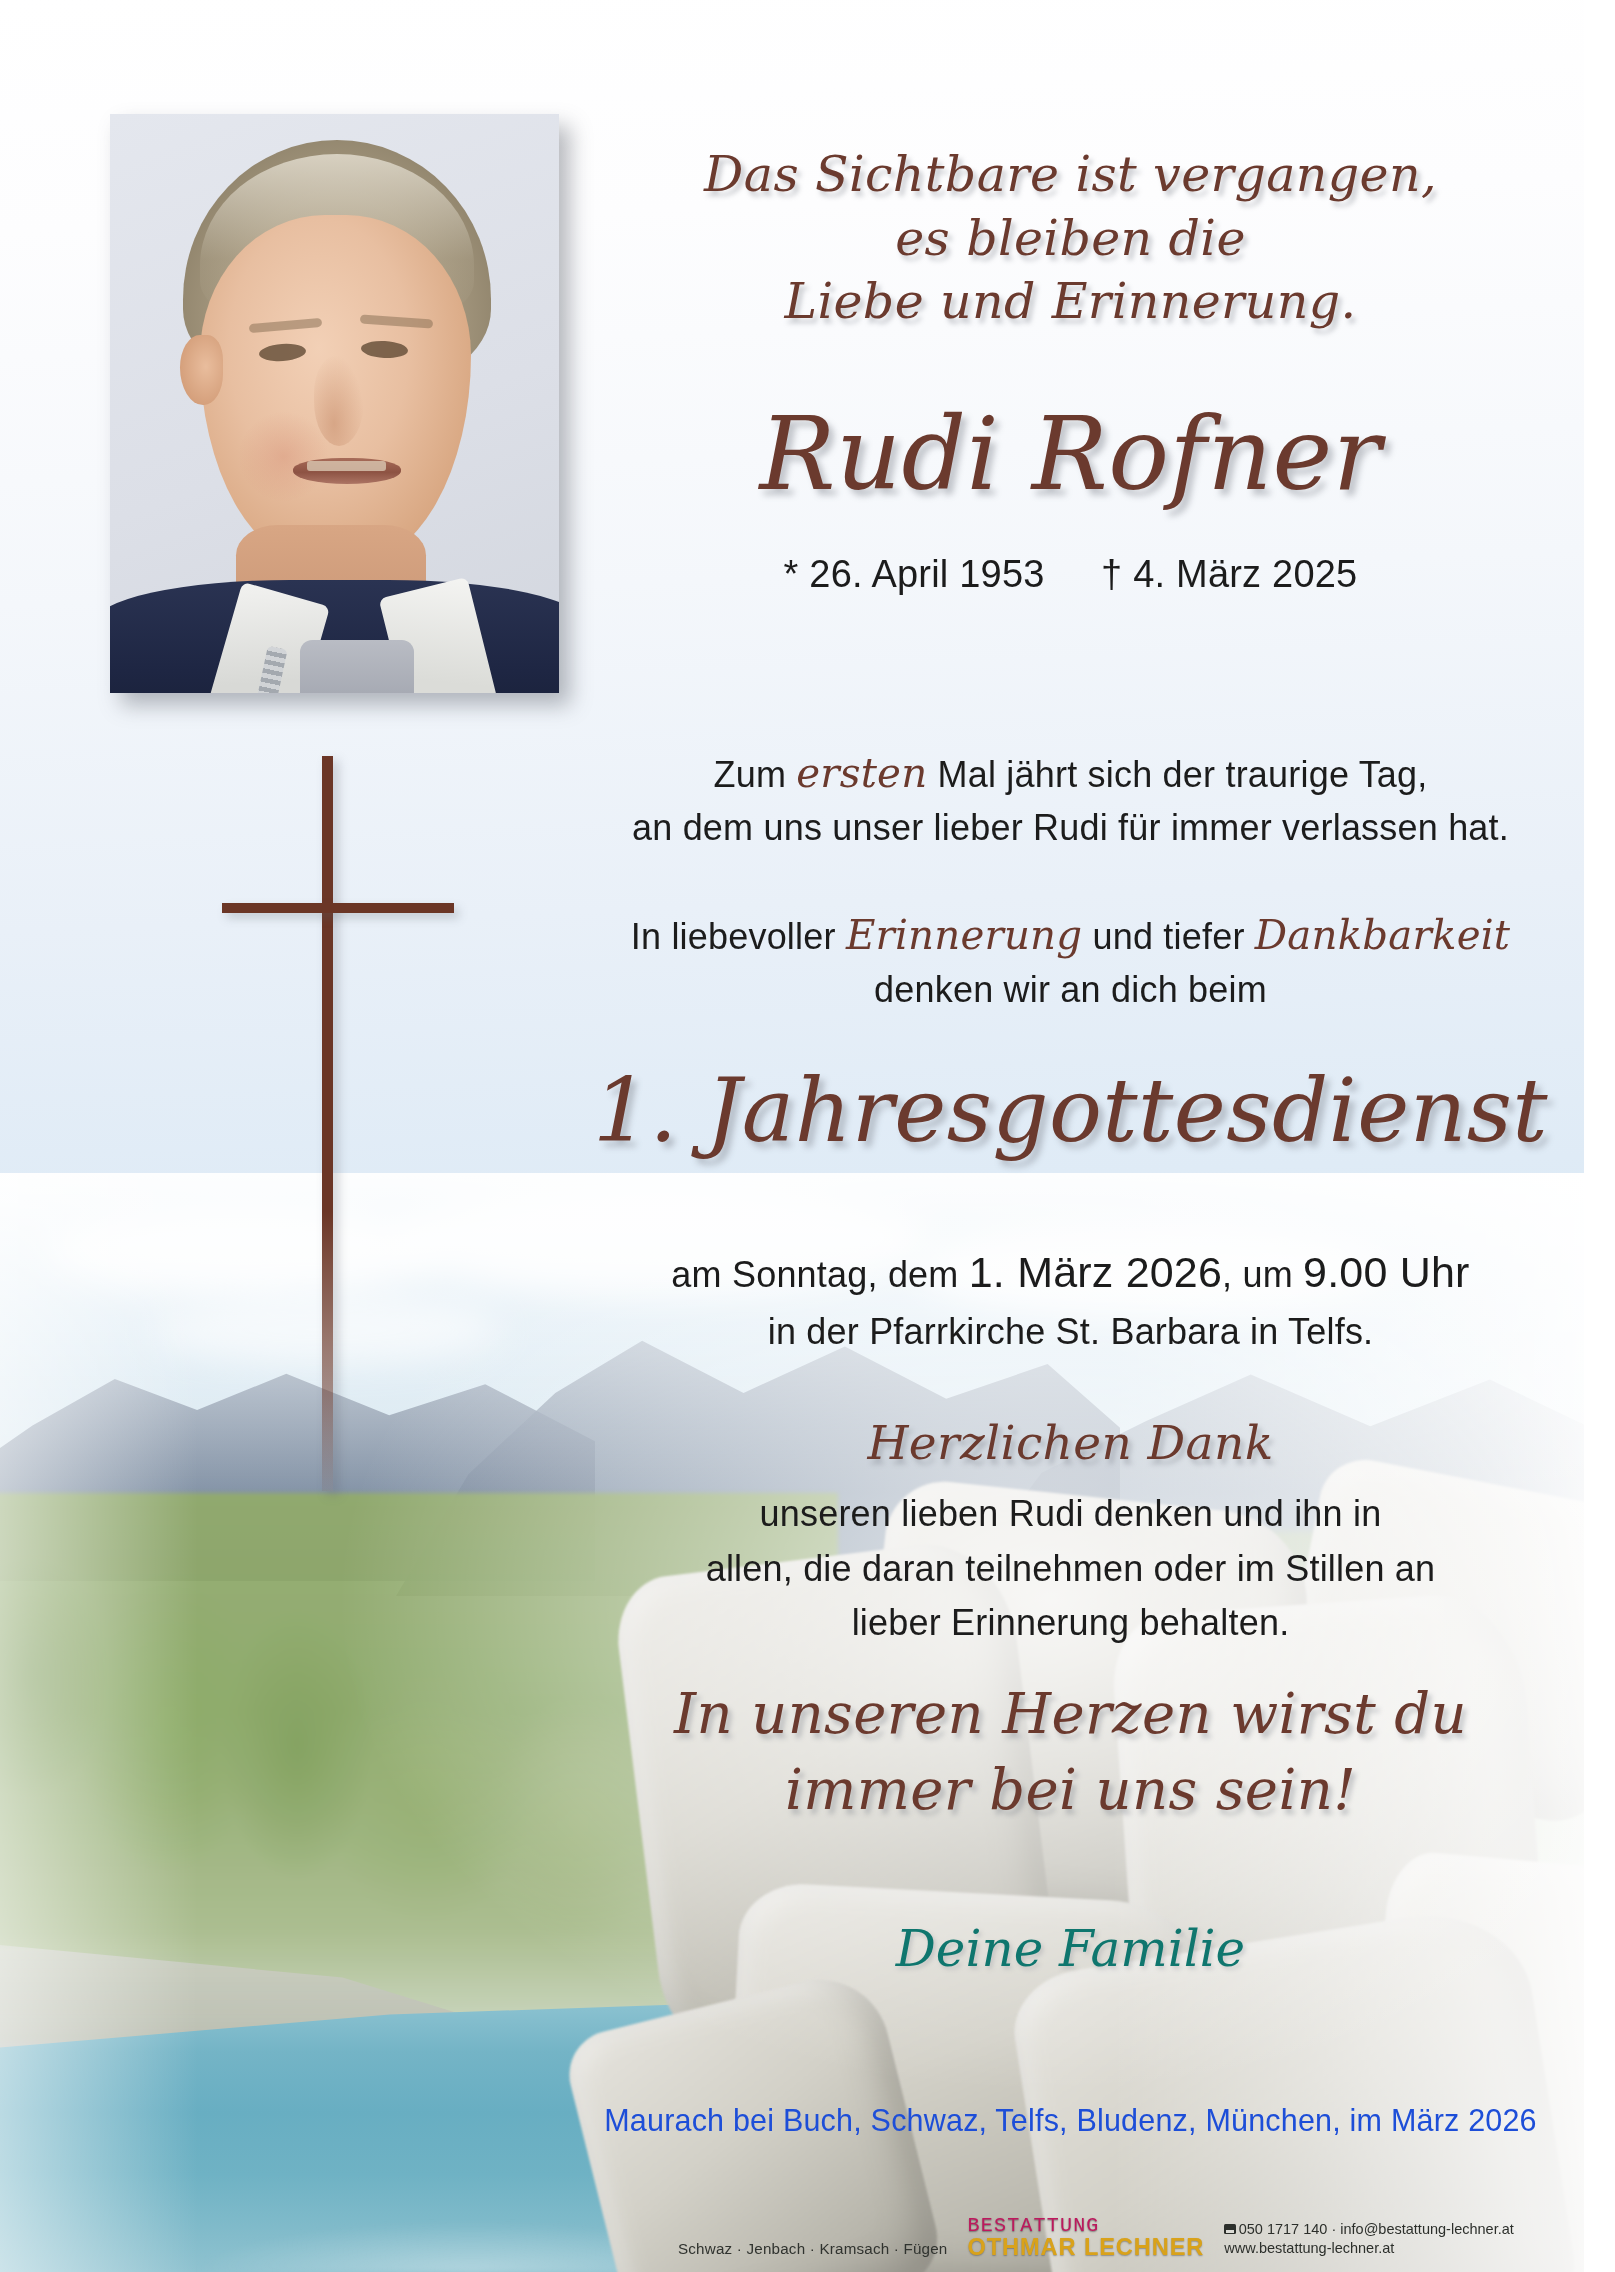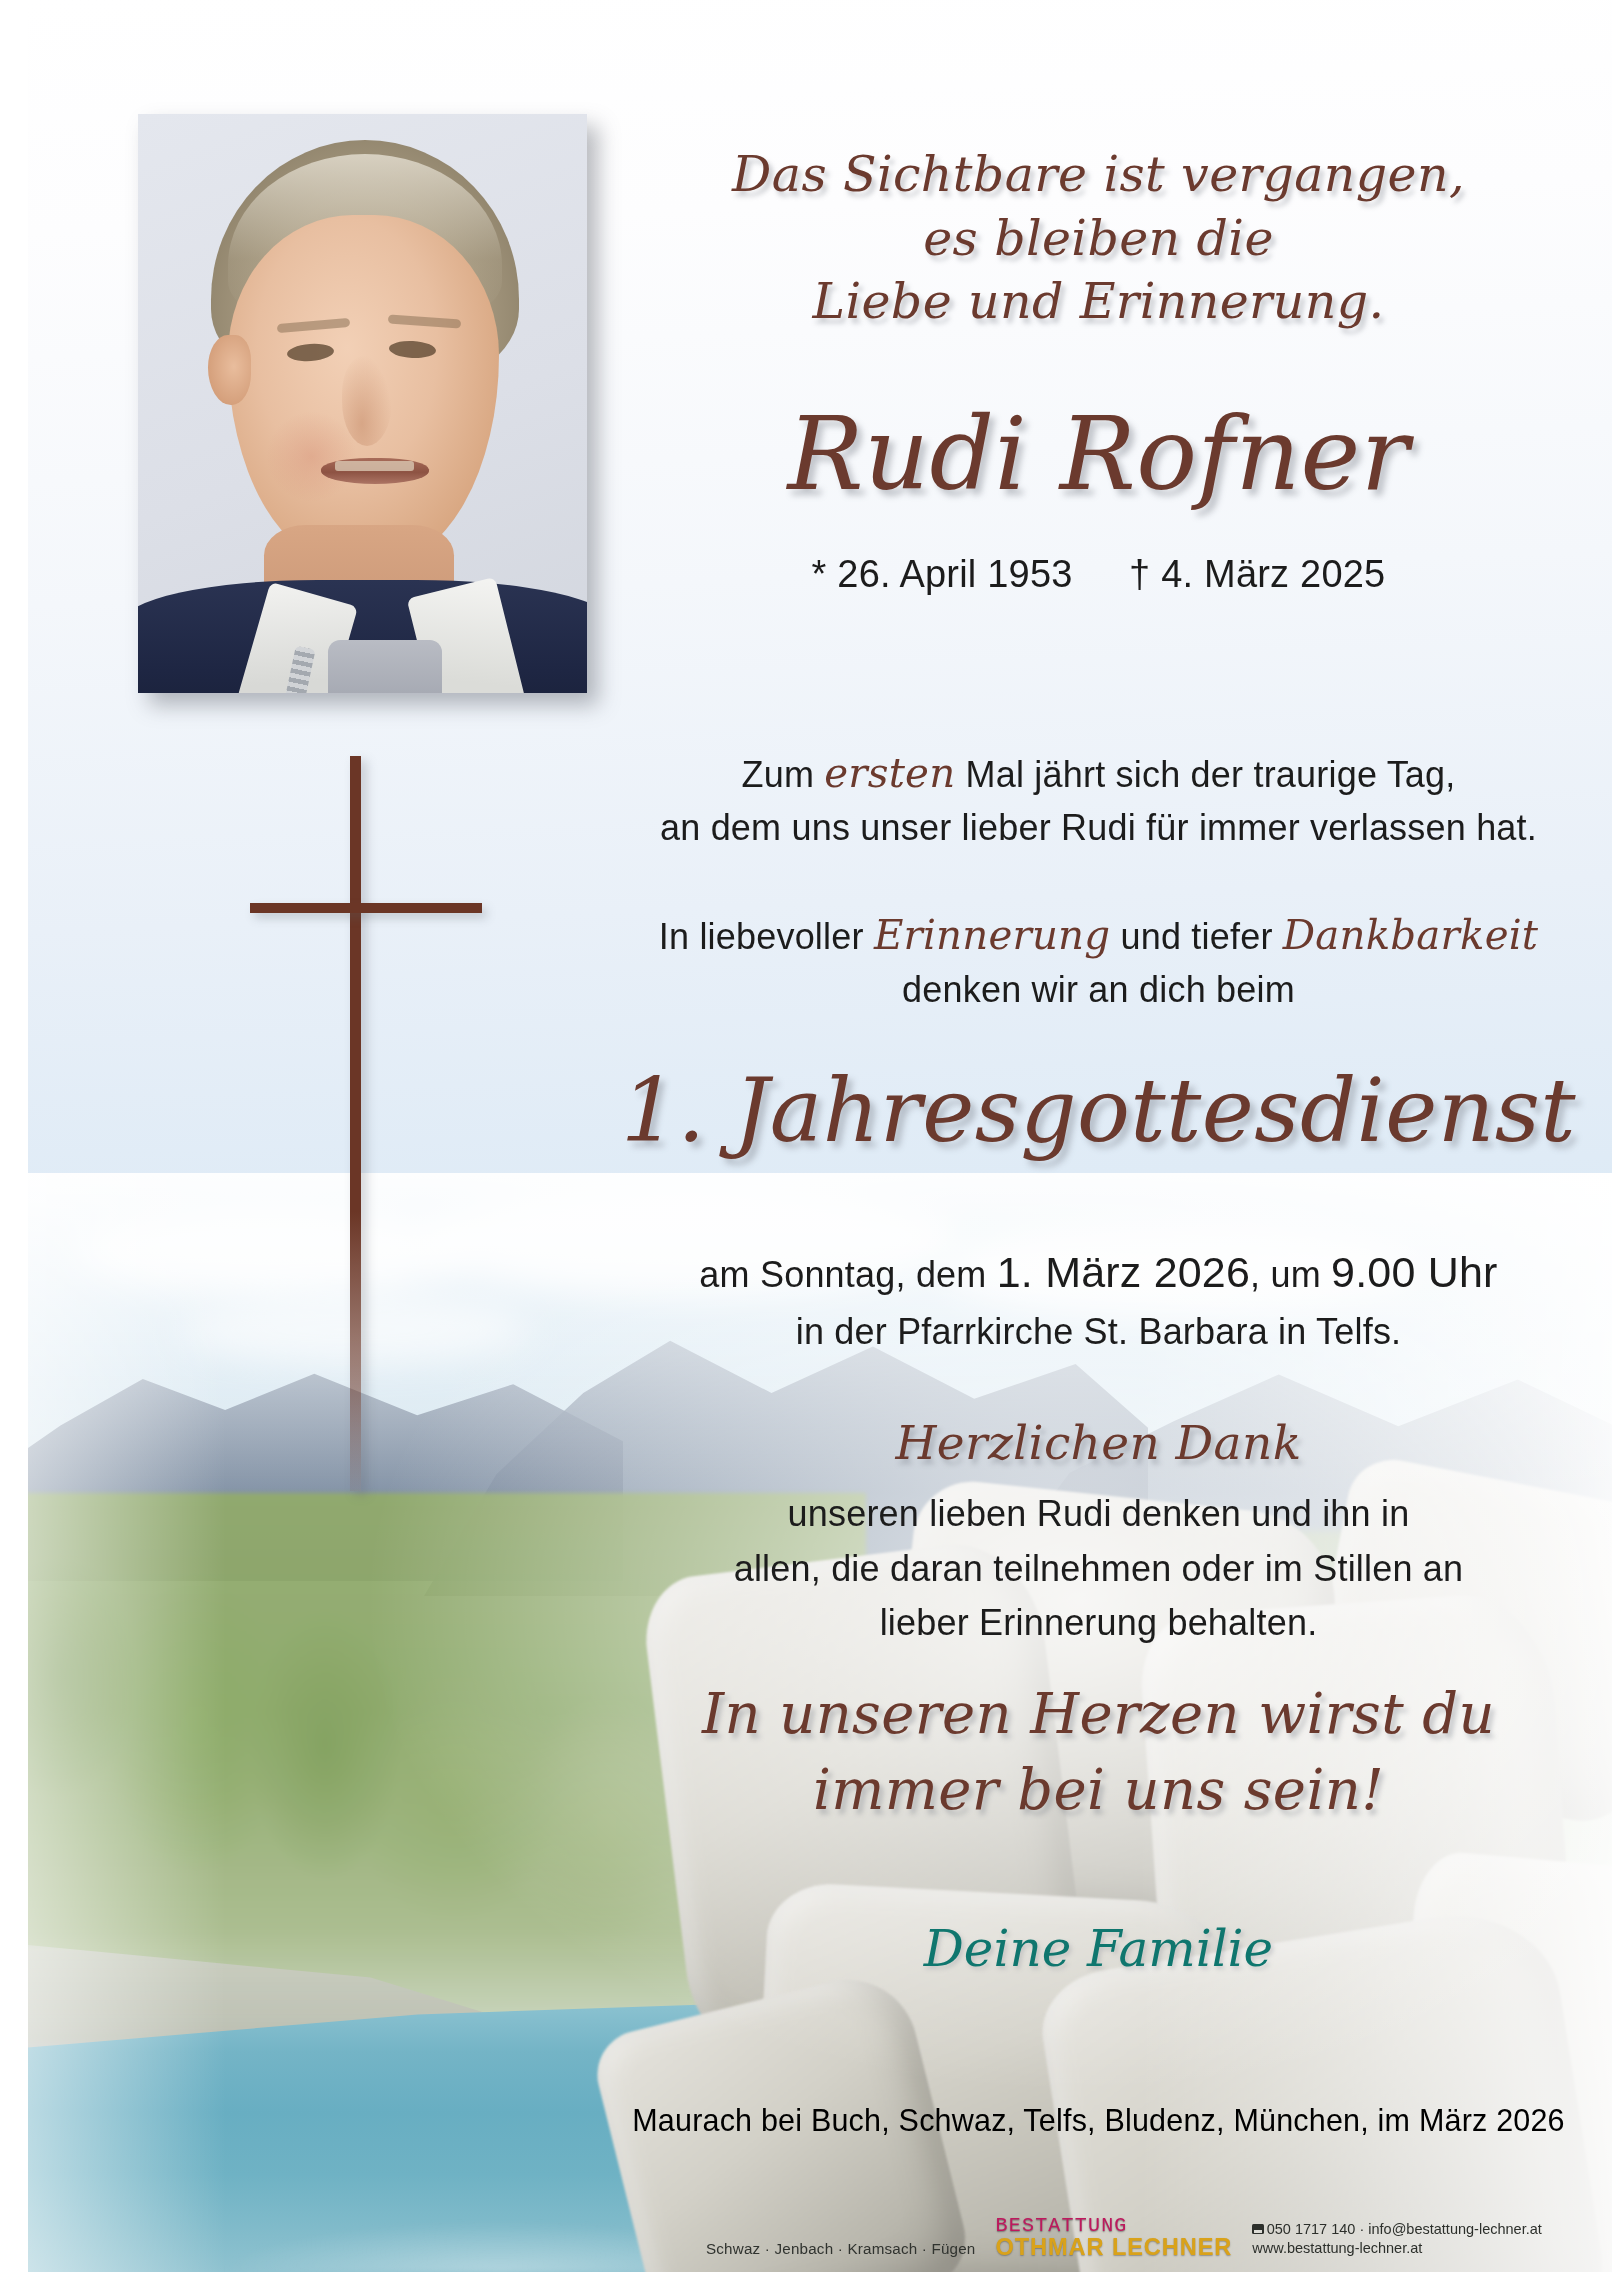--- a/index.html
+++ b/index.html
@@ -3,21 +3,20 @@
 <meta charset="utf-8">
 <style>
   html,body{margin:0;padding:0;background:#ffffff;}
   body{font-family:"Liberation Sans", sans-serif;}
 
   .card{
     position:relative;
     width:1584px;height:2273px;
     overflow:hidden;
     background:#ffffff;
-    margin-left:28px;
   }
 
   
   .bg-sky{
     position:absolute;inset:0;
     background:linear-gradient(178deg,
        #ffffff 0%,
        #fdfdfe 10%,
        #f4f7fb 26%,
        #e9f0f8 40%,
@@ -326,21 +325,21 @@
   }
   .family{
     position:absolute;left:0;right:0;top:1924px;
     font-family:"DejaVu Serif", serif;font-style:italic;
     color:#0f766e;
     font-size:50px;line-height:1;
     text-shadow:2.3px 3px 4.6px rgba(140,144,152,.35);
   }
   .places{
     position:absolute;left:0;right:0;top:2103px;
-    font-size:30.5px;color:#000000;
+    font-size:30.5px;color:#1d4ed8;
   }
 
   
   .footer{
     position:absolute;left:678px;right:137px;bottom:13.7px;
     display:flex;align-items:flex-end;gap:20px;
     font-family:"Liberation Sans", sans-serif;
   }
   .f-towns{
     font-size:15.2px;color:#30332f;white-space:nowrap;letter-spacing:0.2px;

